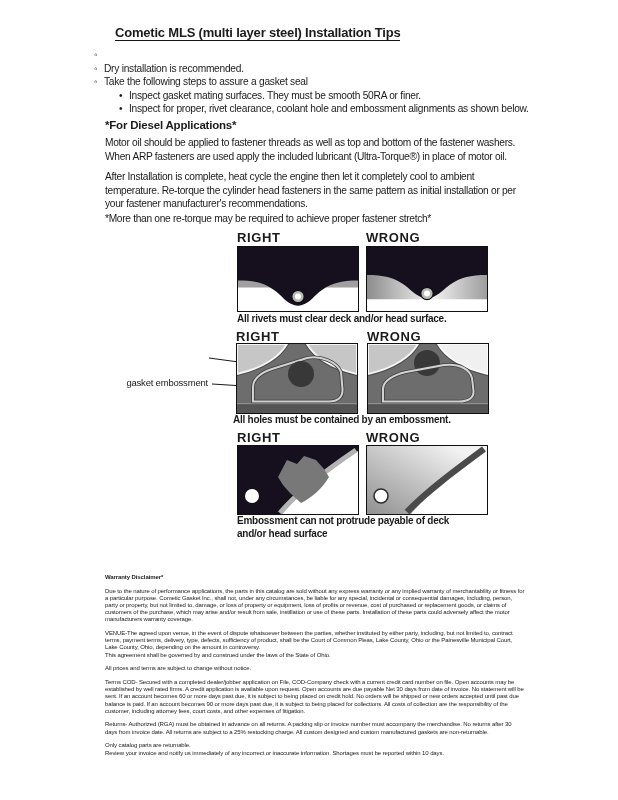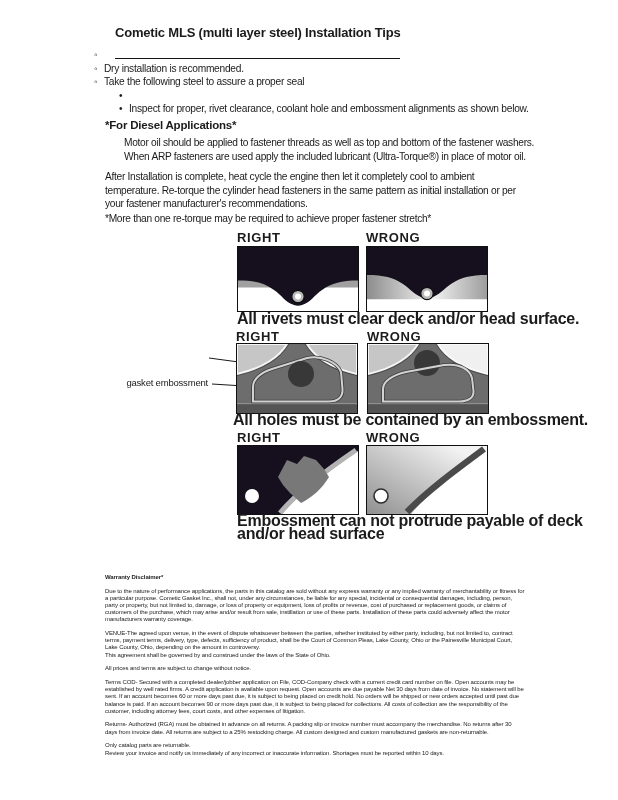--- a/index.html
+++ b/index.html
@@ -1,33 +1,33 @@
 <!DOCTYPE html>
 <html><head>
 <meta charset="utf-8">
 <style>
   html,body{margin:0;padding:0;background:#fff;}
   #page{position:relative;width:618px;height:800px;background:#ffffff;overflow:hidden;
         font-family:"Liberation Sans","DejaVu Sans",sans-serif;color:#1b1b1b;}
   .abs{position:absolute;}
   
-  .title{font-size:13px;font-weight:bold;letter-spacing:-0.2px;border-bottom:1.6px solid #151515;padding-bottom:18px;white-space:nowrap;}
+  .title{font-size:13px;font-weight:bold;letter-spacing:-0.2px;border-bottom:1.6px solid #151515;padding-bottom:0;white-space:nowrap;}
   
   .tips{font-size:10.2px;letter-spacing:-0.25px;line-height:13.6px;width:440px;}
   .tiprow{display:flex;}
   .tiprow.lvl2{margin-left:25px;}
   .tipmark{width:10px;flex:0 0 10px;}
   
   .h2{font-size:11.5px;font-weight:bold;letter-spacing:-0.2px;white-space:nowrap;}
   .body-p{font-size:10.2px;letter-spacing:-0.3px;line-height:13.5px;width:424px;}
   
   .dlabel{width:120px;text-align:left;font-size:13px;font-weight:bold;letter-spacing:0.6px;}
   .dbox{border:1.7px solid #101010;background:#fff;}
   .dbox svg{display:block;}
-  .caption{font-size:16px;font-weight:bold;letter-spacing:-0.25px;white-space:pre-line;line-height:12.5px;}
+  .caption{font-size:10px;font-weight:bold;letter-spacing:-0.25px;white-space:pre-line;line-height:12.5px;}
   .sidelabel{font-size:9.5px;letter-spacing:-0.2px;line-height:11px;text-align:right;white-space:pre-line;width:92px;}
   
   .legal{width:420px;font-size:6px;letter-spacing:-0.1px;line-height:7.15px;color:#222;}
   .legal .lp{margin:0 0 6.6px 0;white-space:pre-line;}
   .legal .lh{font-weight:bold;margin:0 0 6.6px 0;}
   .code{font-size:15px;letter-spacing:0.3px;color:#1a1a1a;margin-top:40px;}
 </style>
 </head>
 <body>
 
@@ -38,33 +38,34 @@
   <div class="abs tips" style="left:94px;top:48px;">
     <div class="tiprow">
       <span class="tipmark">◦</span>
     </div>
     <div class="tiprow">
       <span class="tipmark">◦</span>
       <span>Dry installation is recommended.</span>
     </div>
     <div class="tiprow">
       <span class="tipmark">◦</span>
-      <span>Take the following steel to assure a proper seal</span>
+      <span>Take the following steps to assure a gasket seal</span>
     </div>
     <div class="tiprow lvl2">
       <span class="tipmark">•</span>
+      <span>Inspect gasket mating surfaces.  They must be smooth 50RA or finer.</span>
     </div>
     <div class="tiprow lvl2">
       <span class="tipmark">•</span>
       <span>Inspect for proper, rivet clearance, coolant hole and embossment alignments as shown below.</span>
     </div>
   </div>
 
   <div class="abs h2" style="left:105px;top:119px;">*For Diesel Applications*</div>
-  <div class="abs body-p" style="left:105px;top:136px;margin-left:19px;">Motor oil should be applied to fastener threads as well as top and bottom of the fastener washers. When ARP fasteners are used apply the included lubricant (Ultra-Torque®) in place of motor oil.</div>
+  <div class="abs body-p" style="left:105px;top:136px;">Motor oil should be applied to fastener threads as well as top and bottom of the fastener washers. When ARP fasteners are used apply the included lubricant (Ultra-Torque®) in place of motor oil.</div>
   <div class="abs body-p" style="left:105px;top:170px;">After Installation is complete, heat cycle the engine then let it completely cool to ambient temperature. Re-torque the cylinder head fasteners in the same pattern as initial installation or per your fastener manufacturer's recommendations.</div>
   <div class="abs body-p" style="left:105px;top:212px;">*More than one re-torque may be required to achieve proper fastener stretch*</div>
 
   <div class="abs dlabel" style="left:237px;top:230px;">RIGHT</div>
   <div class="abs dlabel" style="left:366px;top:230px;">WRONG</div>
 
   <div class="abs dbox" style="left:237px;top:246px;width:120px;height:64px;">
     <svg width="120" height="64" viewBox="0 0 120 64">
       <rect x="0" y="0" width="120" height="64" fill="#ffffff"></rect>
       <rect x="0" y="33" width="120" height="7.5" fill="#a0a0a0"></rect>

